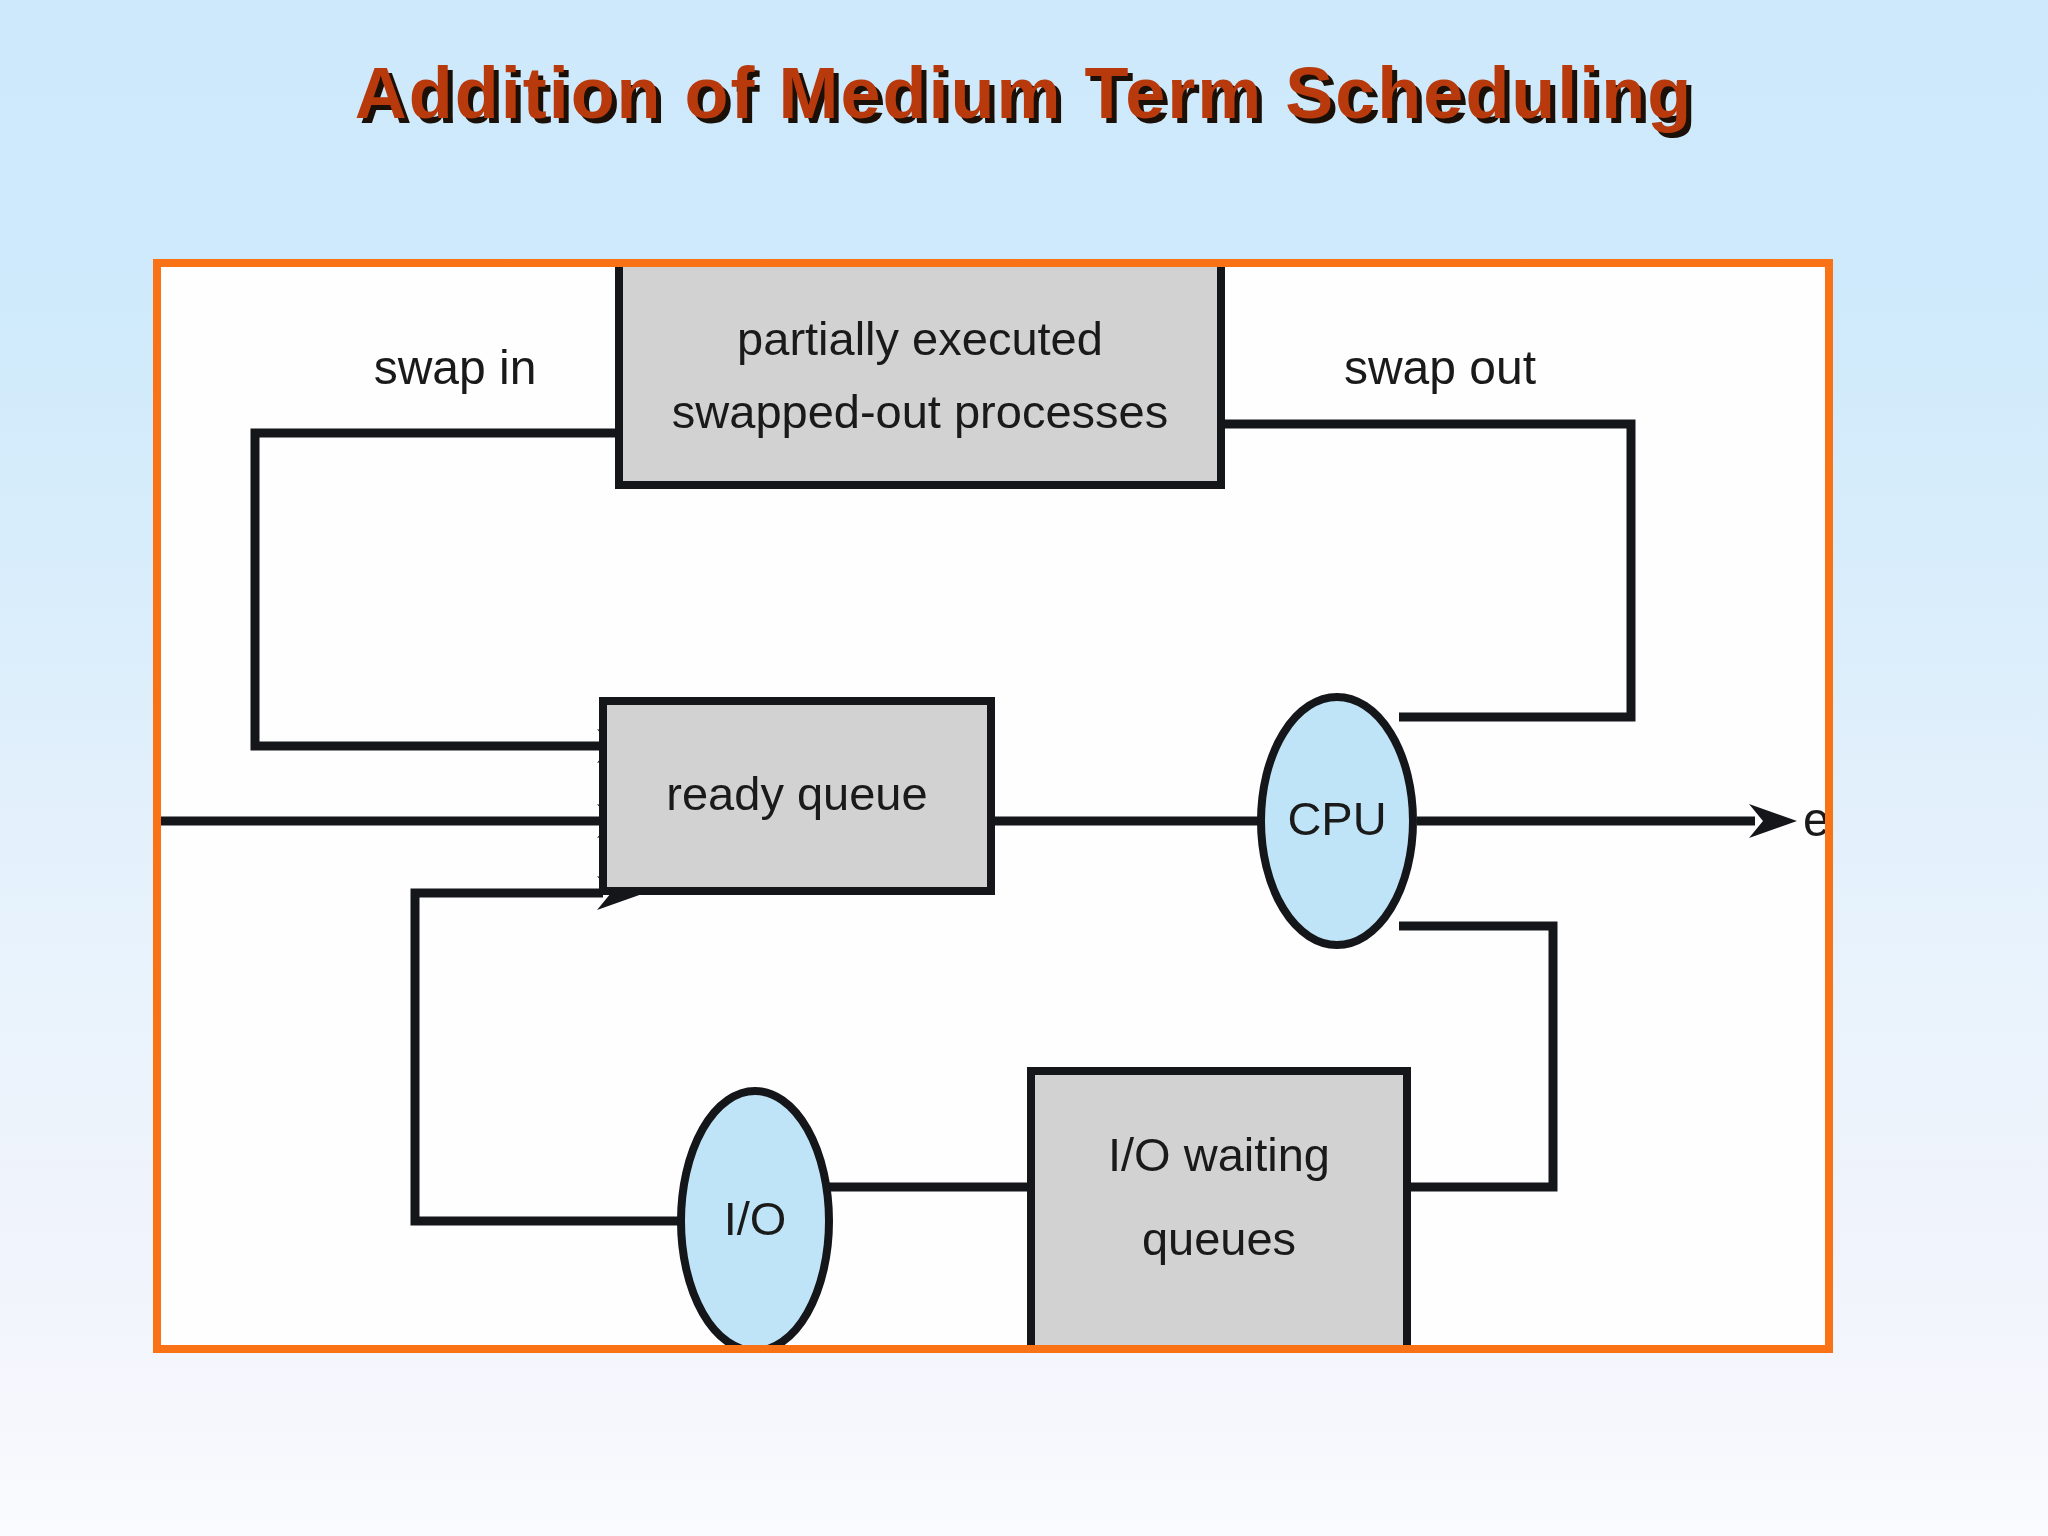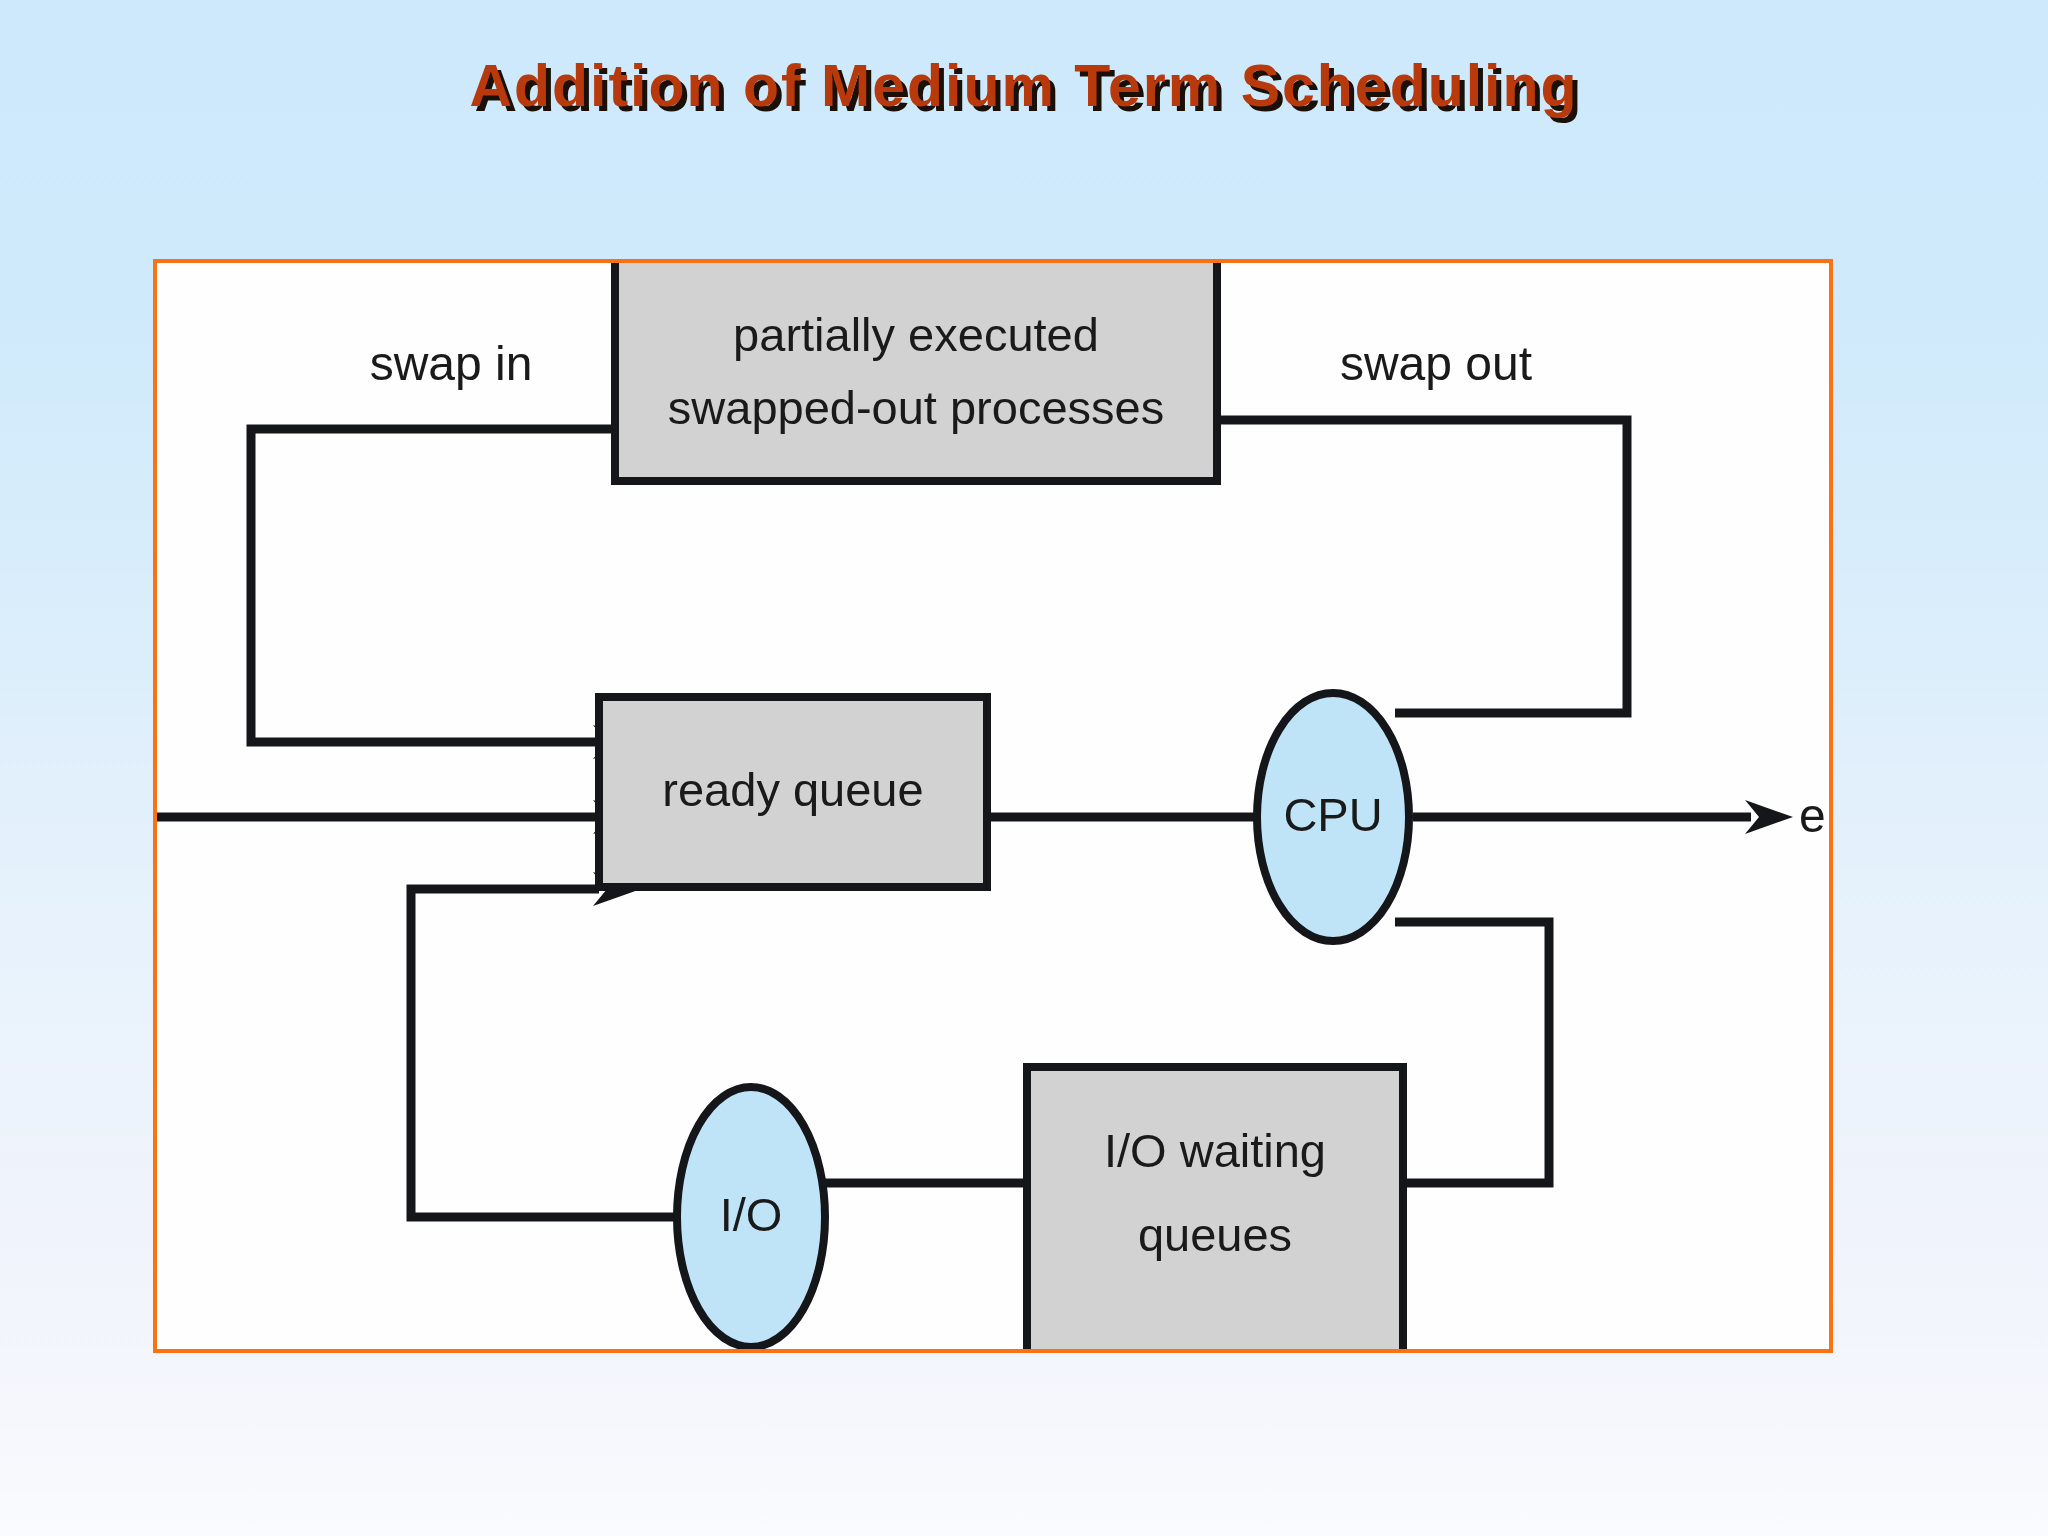--- a/index.html
+++ b/index.html
@@ -28,35 +28,35 @@
   }
   
   #title {
     position: absolute;
     left: 0;
     top: 52px;
     width: 2048px;
     text-align: center;
     font-family: "Liberation Sans", sans-serif;
     font-weight: bold;
-    font-size: 59px;
+    font-size: 72px;
     letter-spacing: 2px;
     color: #b8390b;
     text-shadow: 5px 5px 0 #1b1008;
     white-space: nowrap;
   }
   
   #diagram-frame {
     position: absolute;
     left: 153px;
     top: 259px;
     width: 1680px;
     height: 1094px;
     box-sizing: border-box;
-    border: 4px solid #f97316;
+    border: 8px solid #f97316;
     background: #fefefe;
     overflow: hidden;
   }
   #diagram-svg {
     position: absolute;
     left: -6px;
     top: -6px;
     width: 1680px;
     height: 1094px;
     display: block;

